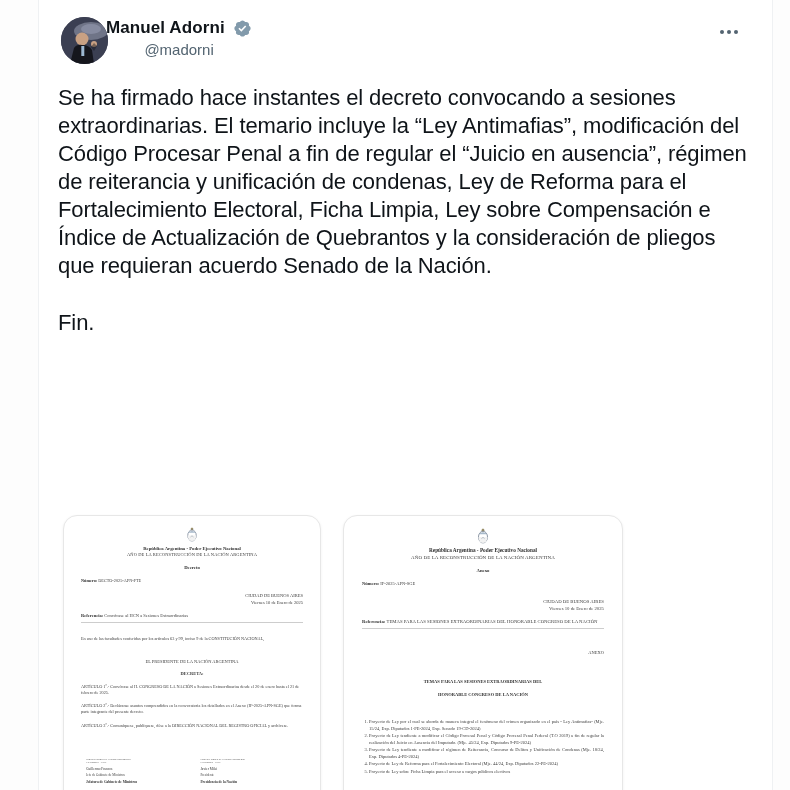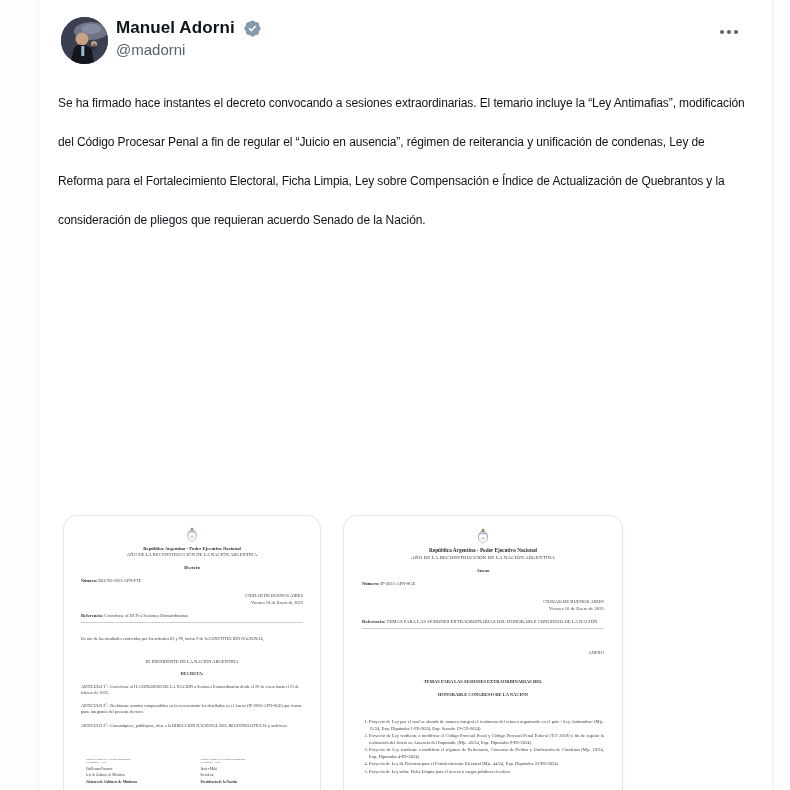--- a/index.html
+++ b/index.html
@@ -11,37 +11,37 @@
     background: #ffffff;
     border-left: 1px solid #eff1f3; border-right: 1px solid #eff1f3;
   }
 
   
   .tweet-header { position: absolute; top: 16px; left: 22px; right: 16px; height: 52px; }
   .avatar {
     position: absolute; left: 0; top: 1px; width: 47px; height: 47px;
     border-radius: 50%; overflow: hidden; cursor: pointer; background: #3b3f52;
   }
-  .name-block { position: absolute; left: 55px; top: 2px; }
+  .name-block { position: absolute; left: 45px; top: 2px; }
   .display-name {
     font-size: 17px; font-weight: bold; letter-spacing: 0.1px;
     display: inline-block; vertical-align: middle; cursor: pointer; color: #0f1419;
   }
   .verified { display: inline-block; vertical-align: middle; margin-left: 4px; width: 19px; height: 19px; }
-  .handle { font-size: 15px; color: #536471; margin-top: 3px; cursor: pointer; }
+  .handle { font-size: 15px; color: #536471; margin-top: 3px; cursor: pointer; text-align: center; }
   .more-btn {
     position: absolute; right: 12px; top: 6px; width: 30px; height: 20px;
     display: flex; align-items: center; justify-content: center; gap: 3px; cursor: pointer;
   }
   .more-btn i { width: 4px; height: 4px; border-radius: 50%; background: #536471; }
 
   
   .tweet-body {
     position: absolute; top: 84px; left: 19px; width: 694px;
-    font-size: 12px; line-height: 39px; color: #0f1419; letter-spacing: -0.1px;
+    font-size: 22px; line-height: 28px; color: #0f1419; letter-spacing: -0.1px;
   }
   .tweet-body p { margin-bottom: 29px; }
 
   
   .media-row { position: absolute; top: 515px; left: 24px; right: 0; height: 275px; }
   .doc-card {
     position: absolute; top: 0; background: #ffffff;
     border: 1px solid #e7e7e7; border-radius: 14px;
     box-shadow: 0 1px 3px rgba(0,0,0,0.06);
     overflow: hidden; cursor: pointer;
@@ -110,20 +110,21 @@
     </div>
     <div class="more-btn" aria-label="More">
       <i></i>
         <i></i>
         <i></i>
     </div>
   </div>
 
   <div class="tweet-body">
     <p>Se ha firmado hace instantes el decreto convocando a sesiones extraordinarias. El temario incluye la “Ley Antimafias”, modificación del Código Procesar Penal a fin de regular el “Juicio en ausencia”, régimen de reiterancia y unificación de condenas, Ley de Reforma para el Fortalecimiento Electoral, Ficha Limpia, Ley sobre Compensación e Índice de Actualización de Quebrantos y la consideración de pliegos que requieran acuerdo Senado de la Nación.</p>
+    <p>Fin.</p>
   </div>
 
   <div class="media-row">
 
     <div class="doc-card left">
       <div class="doc-inner l">
         <svg class="crest" width="22" height="30" viewBox="0 0 22 30">
           <circle cx="11" cy="4" r="2.4" fill="#9a8f6a"></circle>
           <g stroke="#9a8f6a" stroke-width="0.7">
               <line x1="11" y1="0" x2="11" y2="1.2"></line>

